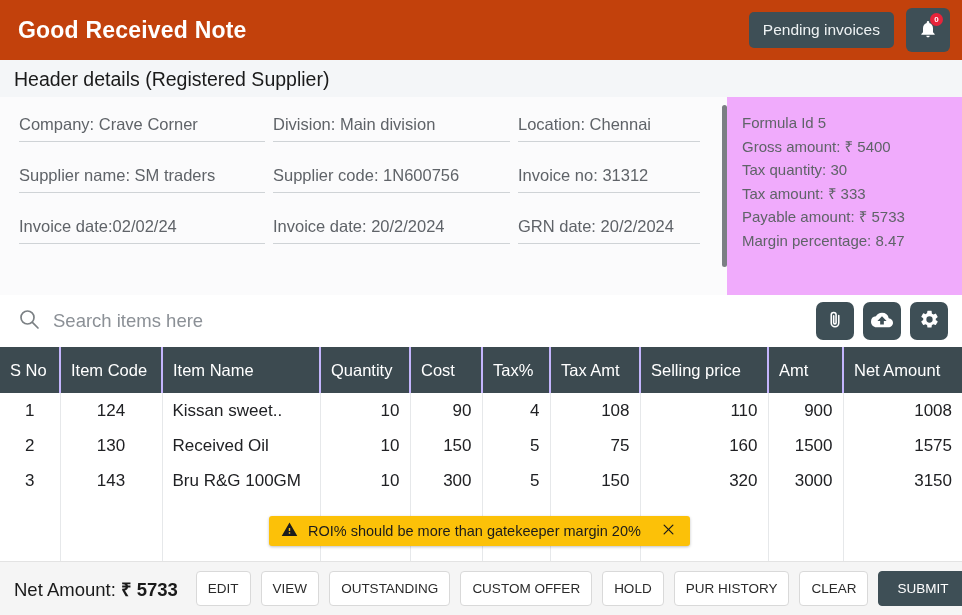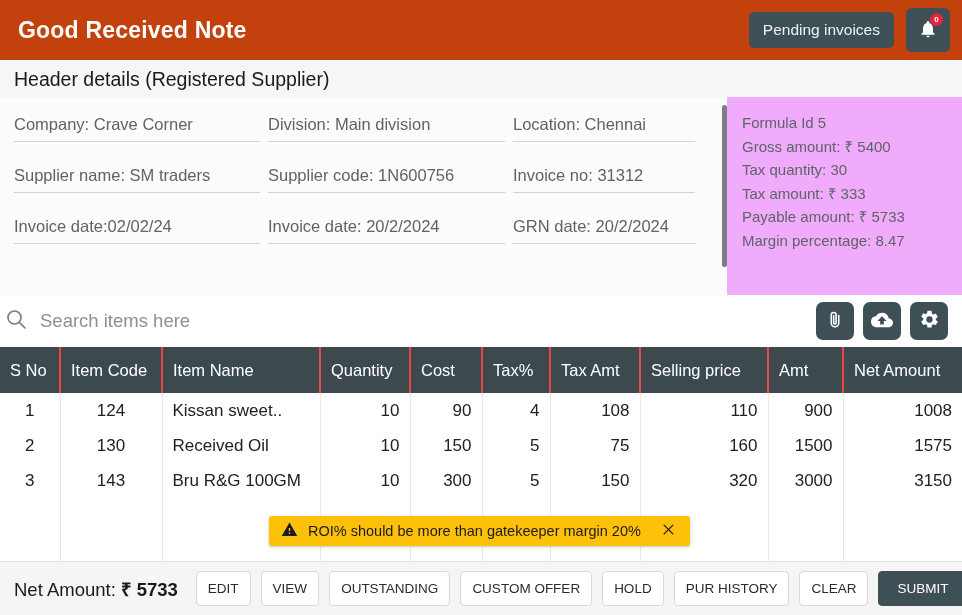--- a/index.html
+++ b/index.html
@@ -86,20 +86,21 @@
     display: flex;
     flex: 0 0 198px;
     background: #fbfbfc;
   }
   .fields-area {
     width: 722px;
     padding: 18px 22px 0 14px;
     display: flex;
     flex-direction: column;
     justify-content: flex-start;
+    align-items: flex-end;
   }
   .field-row {
     display: flex;
     gap: 0px;
     margin-bottom: 24px;
   }
   .field-row:last-child { margin-bottom: 0; }
   .field {
     border-bottom: 1px solid #cfd3d6;
     padding-bottom: 7px;
@@ -129,21 +130,21 @@
     color: #5f6368;
     line-height: 23.5px;
     white-space: nowrap;
   }
 
   
   .search-row {
     flex: 0 0 52px;
     display: flex;
     align-items: center;
-    padding: 0 14px 0 4px;
+    padding: 0 14px 0 17px;
     background: #ffffff;
   }
   .search-icon { flex: 0 0 auto; display: block; }
   .search-input {
     flex: 1 1 auto;
     border: none;
     outline: none;
     font-size: 18.5px;
     color: #5b6065;
     font-family: inherit;
@@ -177,21 +178,21 @@
     table-layout: fixed;
   }
   table.grid thead th {
     background: #3c4a50;
     color: #ffffff;
     font-size: 16.5px;
     font-weight: normal;
     height: 46px;
     text-align: left;
     padding: 0 10px;
-    border-right: 2px solid #ef4444;
+    border-right: 2px solid #c4b5fd;
     white-space: nowrap;
   }
   table.grid thead th:last-child { border-right: none; }
   table.grid tbody td {
     font-size: 17px;
     color: #202124;
     height: 35px;
     padding: 0 10px;
     border-right: 1px solid #e6e8ea;
     white-space: nowrap;

